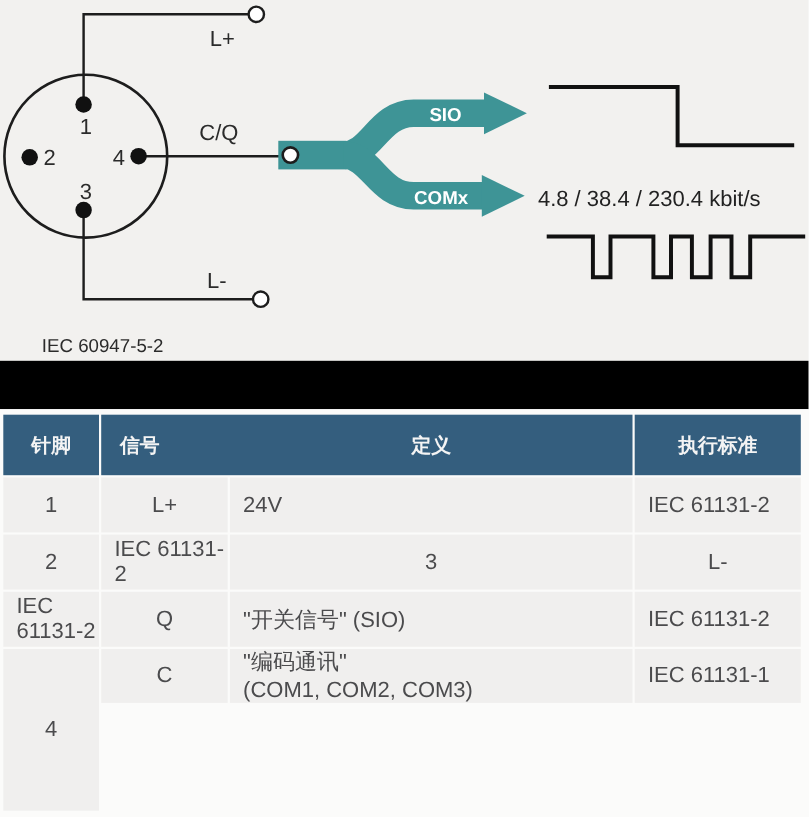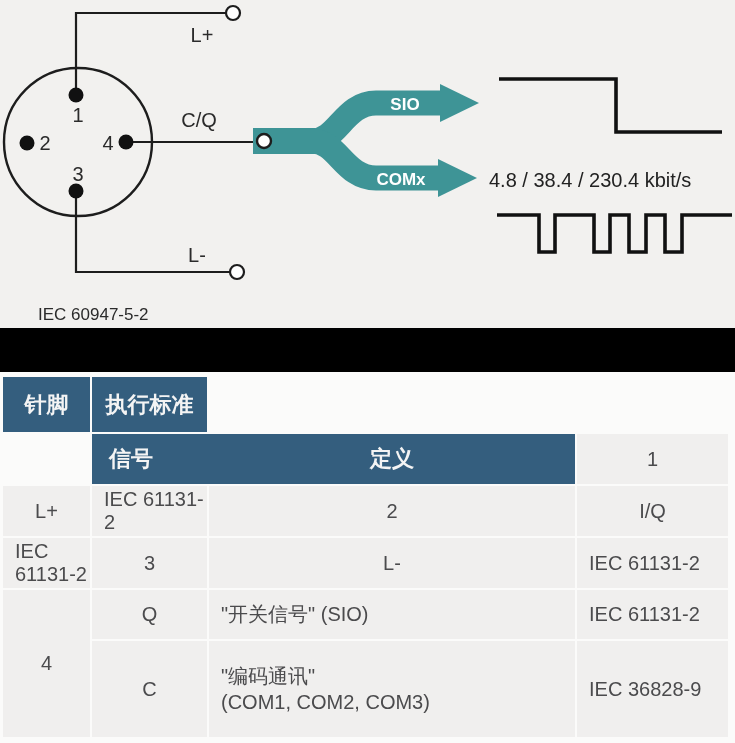--- a/index.html
+++ b/index.html
@@ -25,21 +25,21 @@
   }
   .pin-table{
     position:absolute;left:3px;top:5px;
     display:grid;
     grid-template-columns:87px 115px 366px 151px;
     grid-template-rows:55px 50px 50px 50px 49px 96px;
     gap:2px;
   }
   .hcell{
     background:#345e7e;color:#f4f4f4;
-    font-size:22px;font-weight:600;
+    font-size:18px;font-weight:600;
     display:flex;align-items:center;justify-content:center;
     position:relative;
   }
   .hcell.merged{grid-column:2/4;justify-content:flex-start;}
   .hcell.merged .h-signal{padding-left:17px;}
   .hcell.merged .h-def{
     position:absolute;left:117px;width:366px;text-align:center;
   }
   .cell{
     background:#f0efee;color:#4b4b4d;font-size:20px;
@@ -99,43 +99,43 @@
     <text x="38" y="320" font-size="17" fill="#2b2b2b">IEC 60947-5-2</text>
   </svg>
 </div>
 
 <div class="separator"></div>
 
 <div class="table-wrap">
   <div class="pin-table">
 
     <div class="hcell">针脚</div>
-    <div class="hcell">执行标准</div>
     <div class="hcell merged">
       <span class="h-signal">信号</span>
       <span class="h-def">定义</span>
     </div>
+    <div class="hcell">执行标准</div>
 
     <div class="cell center">1</div>
     <div class="cell center">L+</div>
+    <div class="cell padded">24V</div>
     <div class="cell padded">IEC 61131-2</div>
 
     <div class="cell center">2</div>
-    <div class="cell center">I/Q</div>
     <div class="cell padded">IEC 61131-2</div>
 
     <div class="cell center">3</div>
     <div class="cell center">L-</div>
     <div class="cell padded">IEC 61131-2</div>
 
     <div class="cell center pin4-cell">4</div>
 
     <div class="cell center">Q</div>
     <div class="cell padded">"开关信号" (SIO)</div>
     <div class="cell padded">IEC 61131-2</div>
 
     <div class="cell center">C</div>
     <div class="cell padded def-multiline">"编码通讯"
 (COM1, COM2, COM3)</div>
-    <div class="cell padded">IEC 36828-9</div>
+    <div class="cell padded">IEC 61131-1</div>
 
   </div>
 </div>
 
 </body></html>

